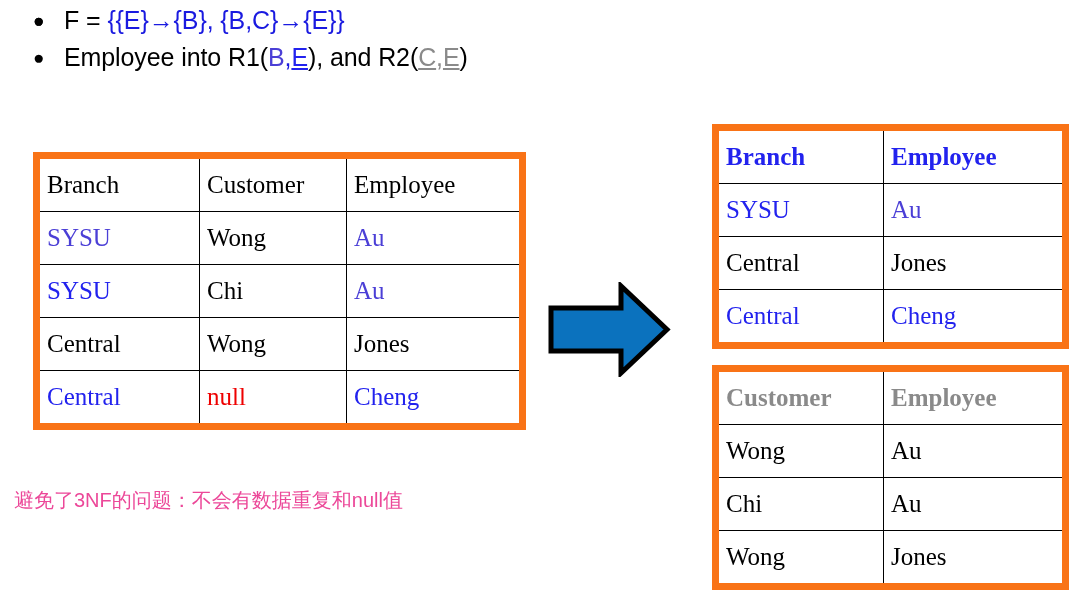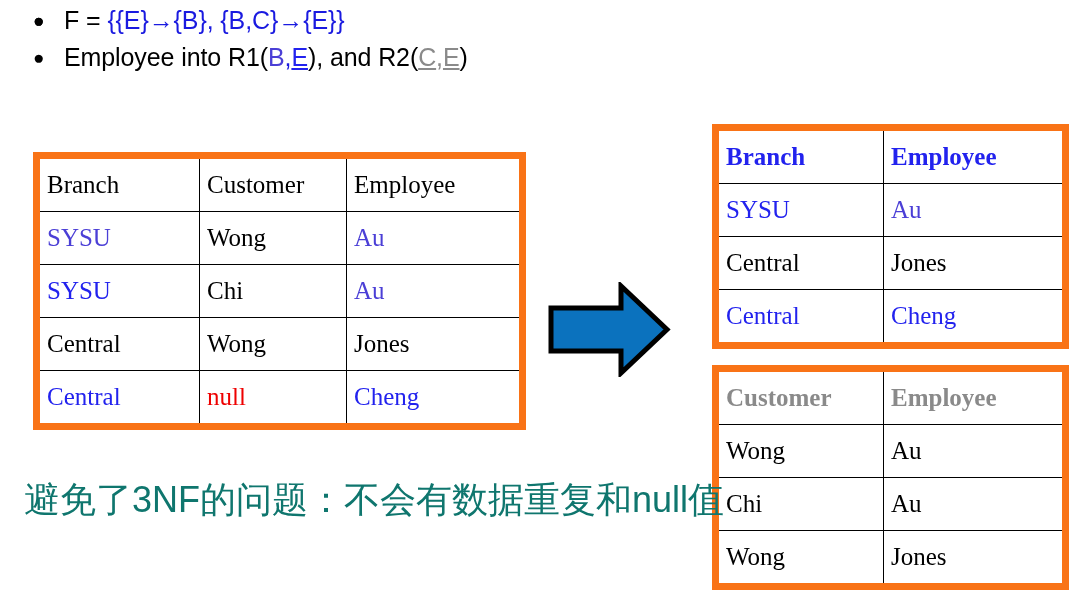--- a/index.html
+++ b/index.html
@@ -89,25 +89,25 @@
     position: absolute;
     left: 543px;
     top: 282px;
     width: 130px;
     height: 95px;
   }
 
   
   #caption {
     position: absolute;
-    left: 24px;
+    left: 14px;
     top: 481px;
-    font-size: 36px;
+    font-size: 20px;
     line-height: 38px;
-    color: #0f766e;
+    color: #ec4899;
     white-space: nowrap;
     font-family: "Liberation Sans", sans-serif;
   }
 </style>
 </head>
 <body>
 
 <ul class="bullets" id="bullet-list">
     <li><span class="bullet-dot">●</span></li>
     <li><span class="bullet-dot">●</span><span>F = </span><span class="blue">{{E}→{B}, {B,C}→{E}}</span></li>

